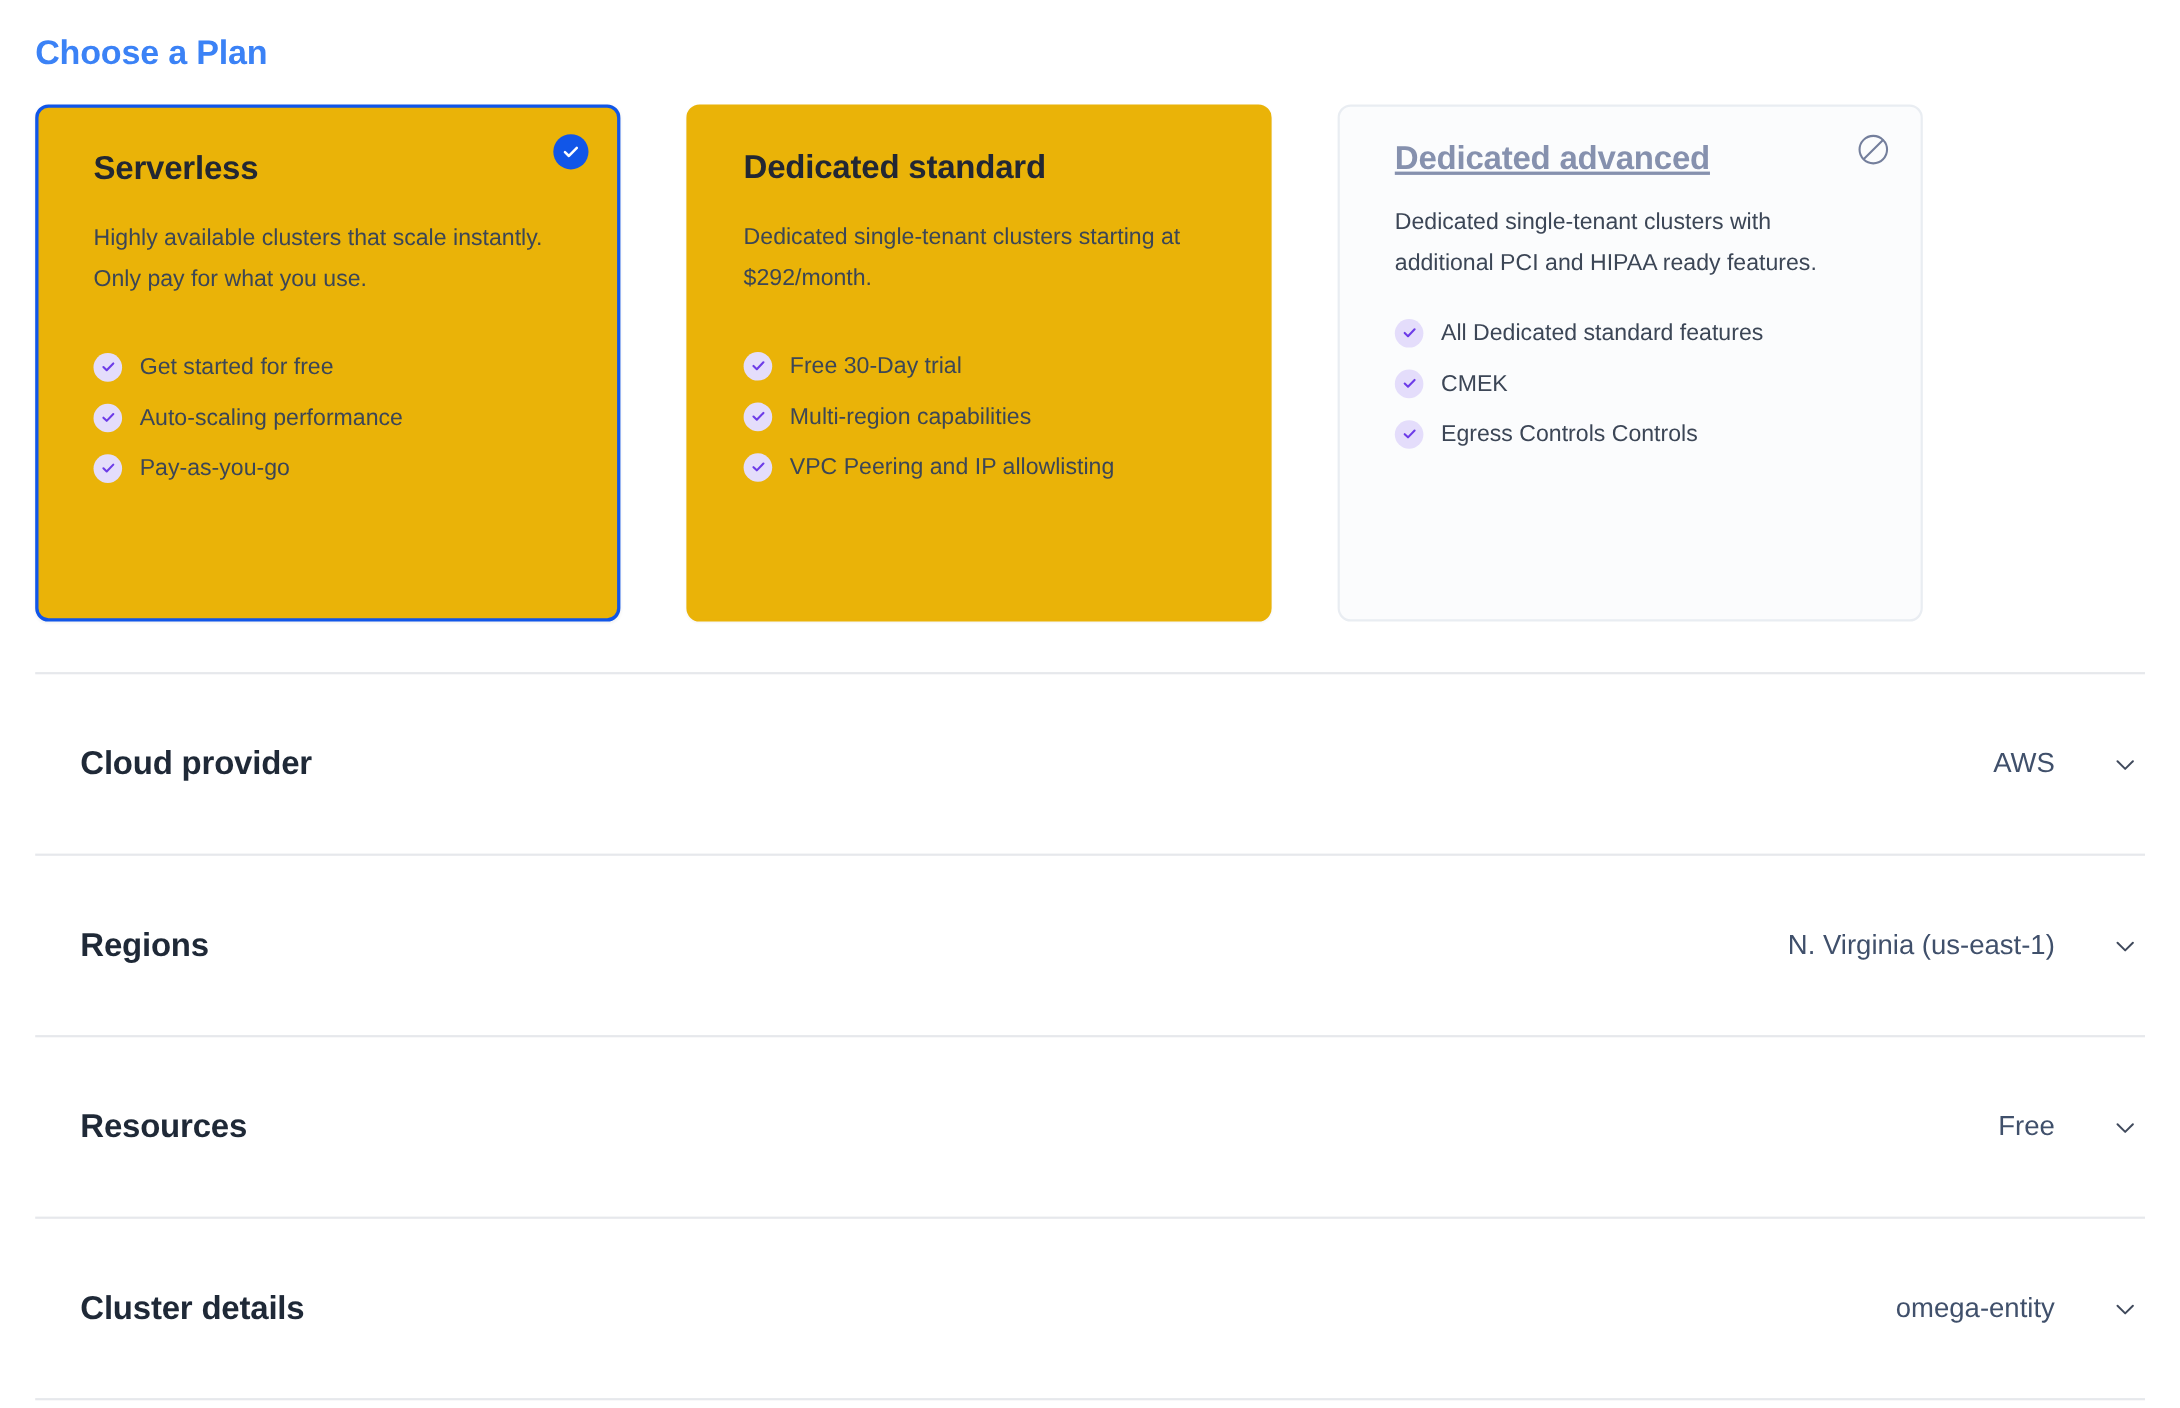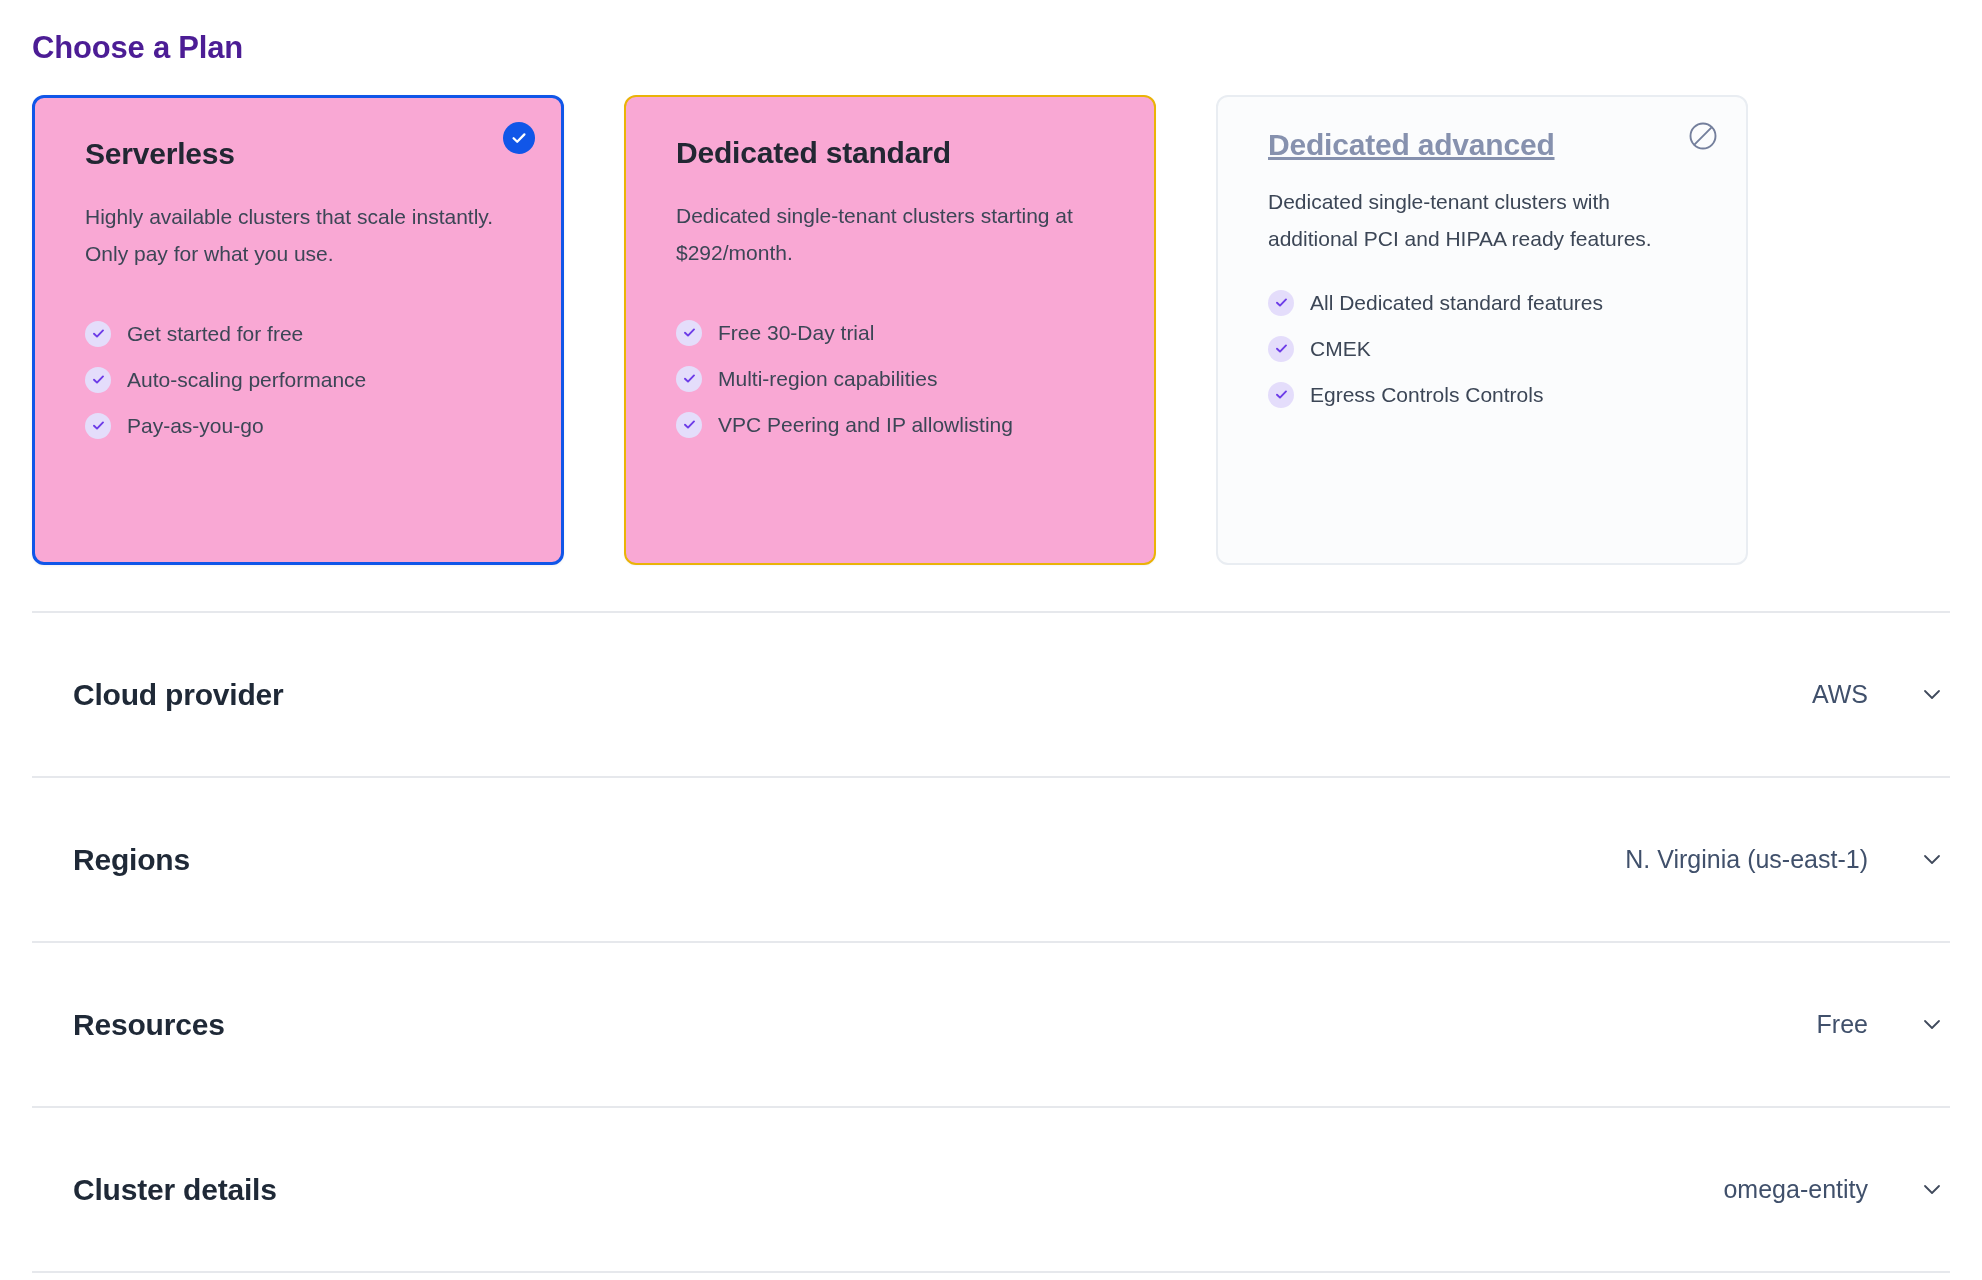--- a/index.html
+++ b/index.html
@@ -16,39 +16,39 @@
     width: 1982px;
     height: 1280px;
     padding: 0 30px;
     position: relative;
   }
 
   
   .section-title {
     font-size: 31px;
     font-weight: 700;
-    color: #4c1d95;
+    color: #3b82f6;
     letter-spacing: -0.2px;
     padding-top: 30px;
     padding-left: 2px;
   }
 
   
   .plans-row {
     display: flex;
     gap: 60px;
     margin-top: 29px;
     padding-left: 2px;
   }
 
   .plan-card {
     position: relative;
     width: 532px;
     border-radius: 12px;
-    background: #f9a8d4;
+    background: #eab308;
     padding: 38px 50px 40px 50px;
     min-height: 470px;
   }
 
   .plan-card.selected {
     border: 3px solid #1156e8;
     box-shadow: 0 1px 3px rgba(16,24,40,0.06);
   }
 
   .plan-card.plain {
@@ -170,21 +170,21 @@
 
   .acc-label {
     font-size: 30px;
     font-weight: 700;
     color: #1f2937;
     letter-spacing: -0.2px;
   }
 
   .acc-right {
     display: flex;
-    align-items: flex-start;
+    align-items: center;
     gap: 50px;
   }
 
   .acc-value {
     font-size: 25px;
     color: #40506b;
   }
 
   .chevron {
     width: 28px;

